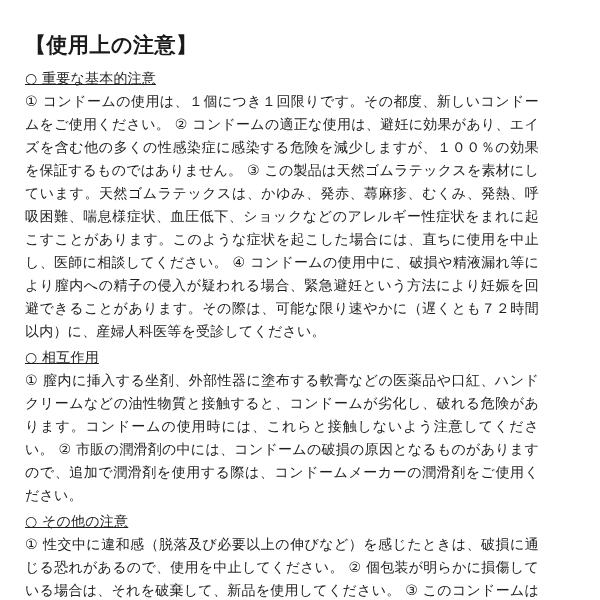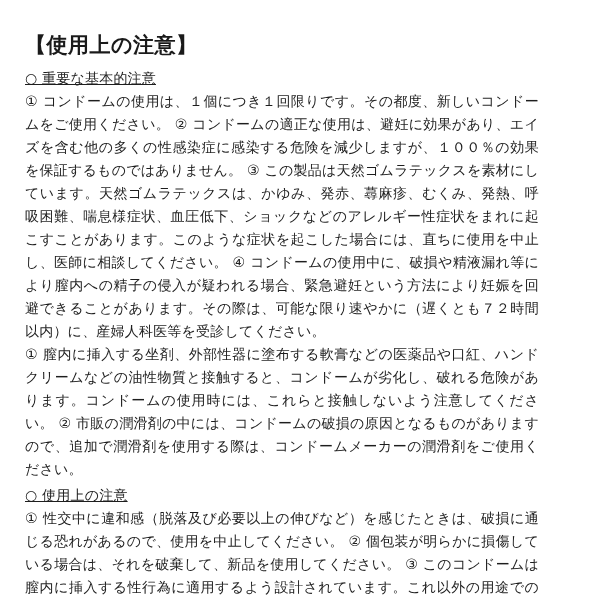--- a/index.html
+++ b/index.html
@@ -58,22 +58,23 @@
   <div class="content">
 
     <h1 class="doc-title">【使用上の注意】</h1>
 
     <div class="section">
       <div class="section-heading">○ 重要な基本的注意</div>
       <p class="section-body">① コンドームの使用は、１個につき１回限りです。その都度、新しいコンドームをご使用ください。 ② コンドームの適正な使用は、避妊に効果があり、エイズを含む他の多くの性感染症に感染する危険を減少しますが、１００％の効果を保証するものではありません。 ③ この製品は天然ゴムラテックスを素材にしています。天然ゴムラテックスは、かゆみ、発赤、蕁麻疹、むくみ、発熱、呼吸困難、喘息様症状、血圧低下、ショックなどのアレルギー性症状をまれに起こすことがあります。このような症状を起こした場合には、直ちに使用を中止し、医師に相談してください。 ④ コンドームの使用中に、破損や精液漏れ等により膣内への精子の侵入が疑われる場合、緊急避妊という方法により妊娠を回避できることがあります。その際は、可能な限り速やかに（遅くとも７２時間以内）に、産婦人科医等を受診してください。</p>
     </div>
 
     <div class="section">
+      <div class="section-heading">○ 相互作用</div>
       <p class="section-body">① 膣内に挿入する坐剤、外部性器に塗布する軟膏などの医薬品や口紅、ハンドクリームなどの油性物質と接触すると、コンドームが劣化し、破れる危険があります。コンドームの使用時には、これらと接触しないよう注意してください。 ② 市販の潤滑剤の中には、コンドームの破損の原因となるものがありますので、追加で潤滑剤を使用する際は、コンドームメーカーの潤滑剤をご使用ください。</p>
     </div>
 
     <div class="section">
-      <div class="section-heading">○ 使用上の注意</div>
+      <div class="section-heading">○ その他の注意</div>
       <p class="section-body">① 性交中に違和感（脱落及び必要以上の伸びなど）を感じたときは、破損に通じる恐れがあるので、使用を中止してください。 ② 個包装が明らかに損傷している場合は、それを破棄して、新品を使用してください。 ③ このコンドームは膣内に挿入する性行為に適用するよう設計されています。これ以外の用途での使用は破れる危険があります。 ④ 使用期限を過ぎたコンドームは破れる危険があります。</p>
     </div>
 
   </div>
 </div>
 
 </body></html>

